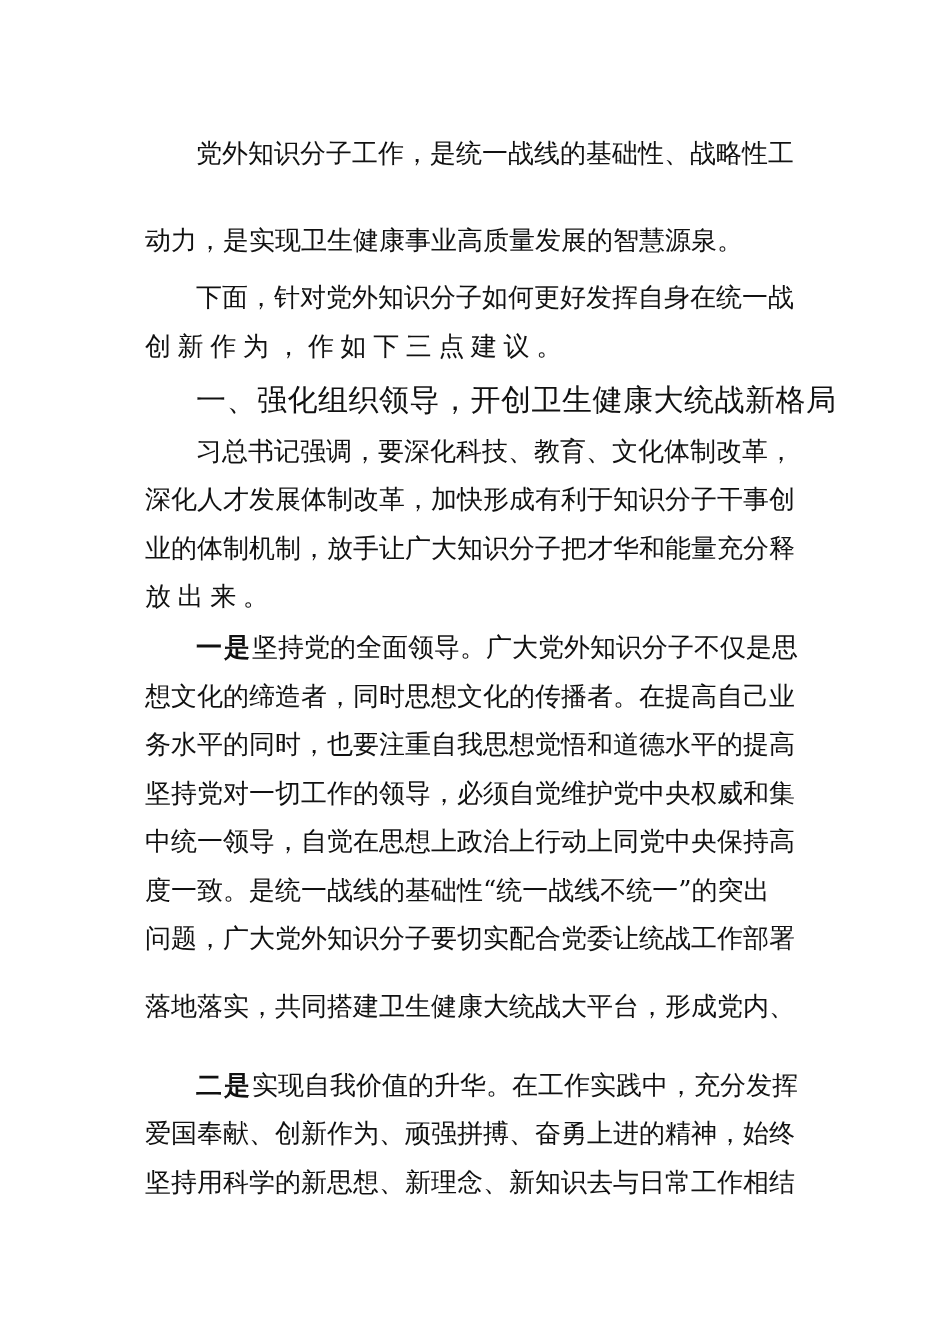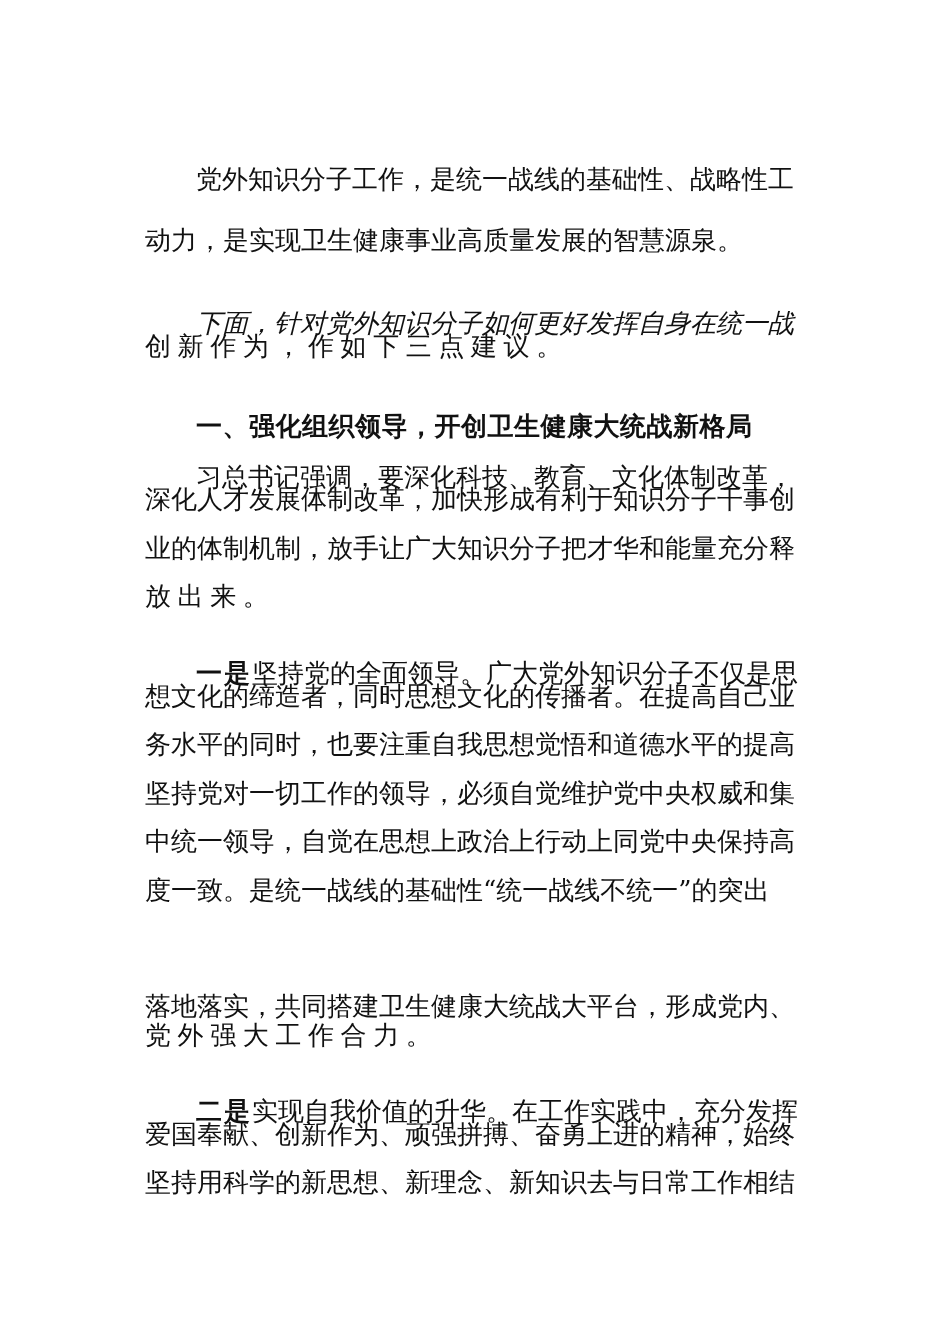--- a/index.html
+++ b/index.html
@@ -13,57 +13,57 @@
     left: 145px;
     width: 665px;
     height: 40px;
     line-height: 40px;
     font-family: "DejaVu Serif", "Liberation Serif", serif;
     font-size: 26px;
     color: #111111;
     white-space: nowrap;
     letter-spacing: 6.6px;
   }
-  .line.indent { left: 196px; width: 614px; margin-top: 26px; }
+  .line.indent { left: 196px; width: 614px; }
   .line.heading {
     font-family: "DejaVu Sans", "Liberation Sans", sans-serif;
-    font-weight: bold;
+    font-weight: normal;
     letter-spacing: 0.5px;
-    font-size: 26px;
+    font-size: 30px;
   }
   .lead { font-weight: bold; font-family: "DejaVu Sans", "Liberation Sans", sans-serif; letter-spacing: 2px; }
 </style>
 </head>
 <body>
 
 <div class="page">
 
   <div class="line indent" style="top: 133px; letter-spacing: 0px;">党外知识分子工作，是统一战线的基础性、战略性工</div>
   <div class="line" style="top: 220px; letter-spacing: 0px;">动力，是实现卫生健康事业高质量发展的智慧源泉。</div>
 
-  <div class="line indent" style="top: 277px; letter-spacing: 0px; font-style: italic;">下面，针对党外知识分子如何更好发挥自身在统一战</div>
+  <div class="line indent" style="top: 277px; letter-spacing: 0px;">下面，针对党外知识分子如何更好发挥自身在统一战</div>
   <div class="line" style="top: 326px; letter-spacing: 6.6px;">创新作为，作如下三点建议。</div>
 
   <div class="line indent heading" style="top:380px;">一、强化组织领导，开创卫生健康大统战新格局</div>
 
   <div class="line indent" style="top: 431px; letter-spacing: 0px;">习总书记强调，要深化科技、教育、文化体制改革，</div>
   <div class="line" style="top: 479px; letter-spacing: 0px;">深化人才发展体制改革，加快形成有利于知识分子干事创</div>
   <div class="line" style="top: 528px; letter-spacing: 0px;">业的体制机制，放手让广大知识分子把才华和能量充分释</div>
   <div class="line" style="top: 576px; letter-spacing: 6.6px;">放出来。</div>
 
   <div class="line indent" style="top: 627px; letter-spacing: 0px;">
     <span class="lead">一是</span><span>坚持党的全面领导。广大党外知识分子不仅是思</span>
   </div>
   <div class="line" style="top: 676px; letter-spacing: 0px;">想文化的缔造者，同时思想文化的传播者。在提高自己业</div>
   <div class="line" style="top: 724px; letter-spacing: 0px;">务水平的同时，也要注重自我思想觉悟和道德水平的提高</div>
   <div class="line" style="top: 773px; letter-spacing: 0px;">坚持党对一切工作的领导，必须自觉维护党中央权威和集</div>
   <div class="line" style="top: 821px; letter-spacing: 0px;">中统一领导，自觉在思想上政治上行动上同党中央保持高</div>
   <div class="line" style="top: 870px; letter-spacing: 0px;">度一致。是统一战线的基础性“统一战线不统一”的突出</div>
+  <div class="line" style="top: 918px; letter-spacing: 0px;">问题，广大党外知识分子要切实配合党委让统战工作部署</div>
   <div class="line" style="top: 966px; letter-spacing: 0px; margin-top: 20px;">落地落实，共同搭建卫生健康大统战大平台，形成党内、</div>
-  <div class="line" style="top: 1015px; letter-spacing: 6.6px;">党外强大工作合力。</div>
 
   <div class="line indent" style="top: 1065px; letter-spacing: 0px;">
     <span class="lead">二是</span><span>实现自我价值的升华。在工作实践中，充分发挥</span>
   </div>
-  <div class="line" style="top: 1114px; letter-spacing: 0px;">爱国奉献、创新作为、顽强拼搏、奋勇上进的精神，始终</div>
+  <div class="line" style="top: 1114px; letter-spacing: 0px; font-family: Liberation Serif, serif;">爱国奉献、创新作为、顽强拼搏、奋勇上进的精神，始终</div>
   <div class="line" style="top: 1162px; letter-spacing: 0px;">坚持用科学的新思想、新理念、新知识去与日常工作相结</div>
 
 </div>
 
 </body></html>

